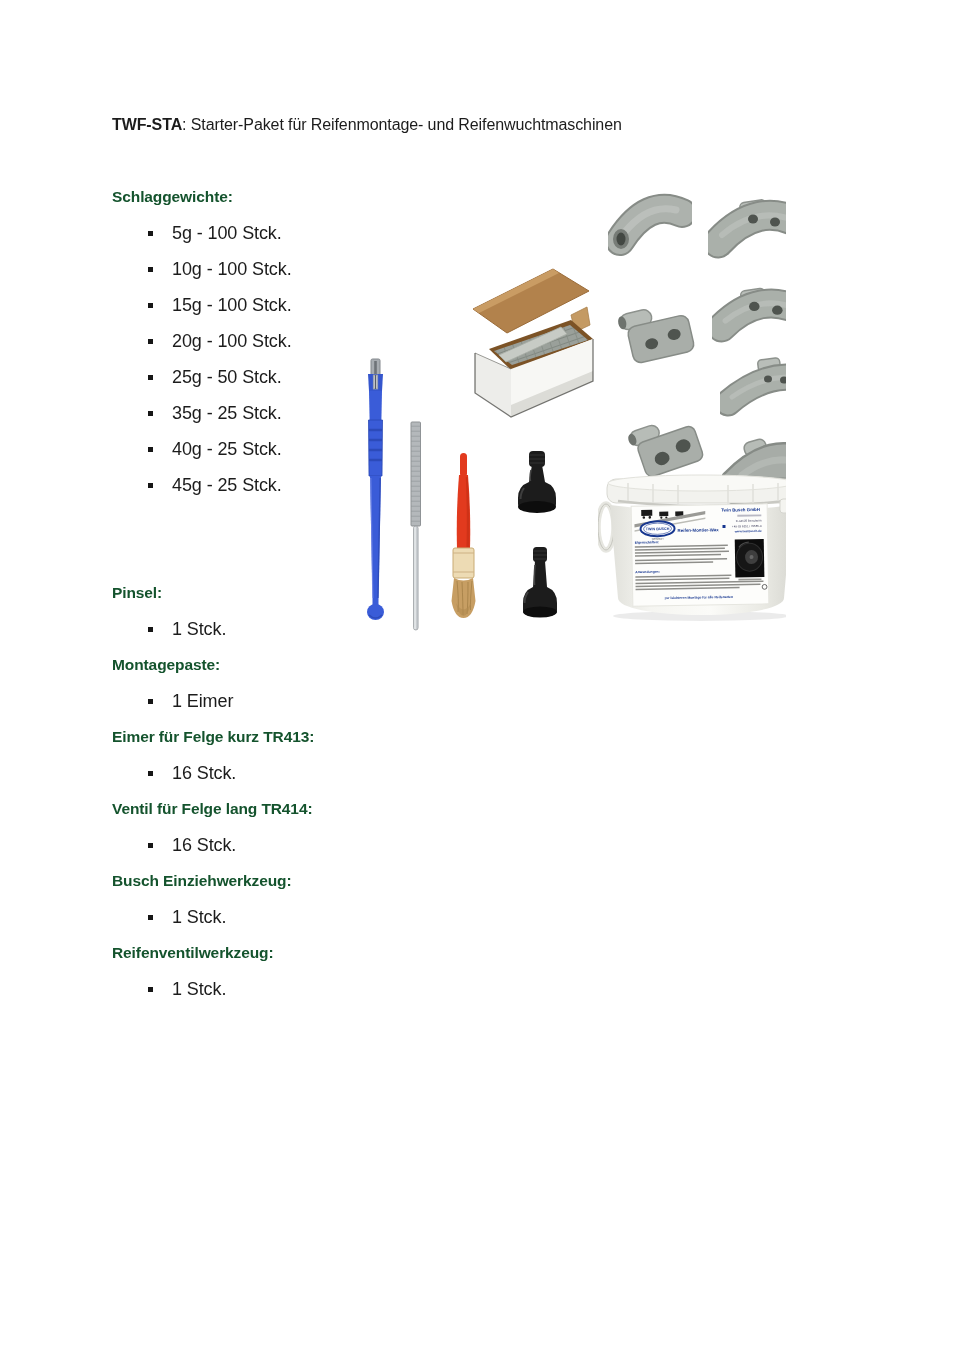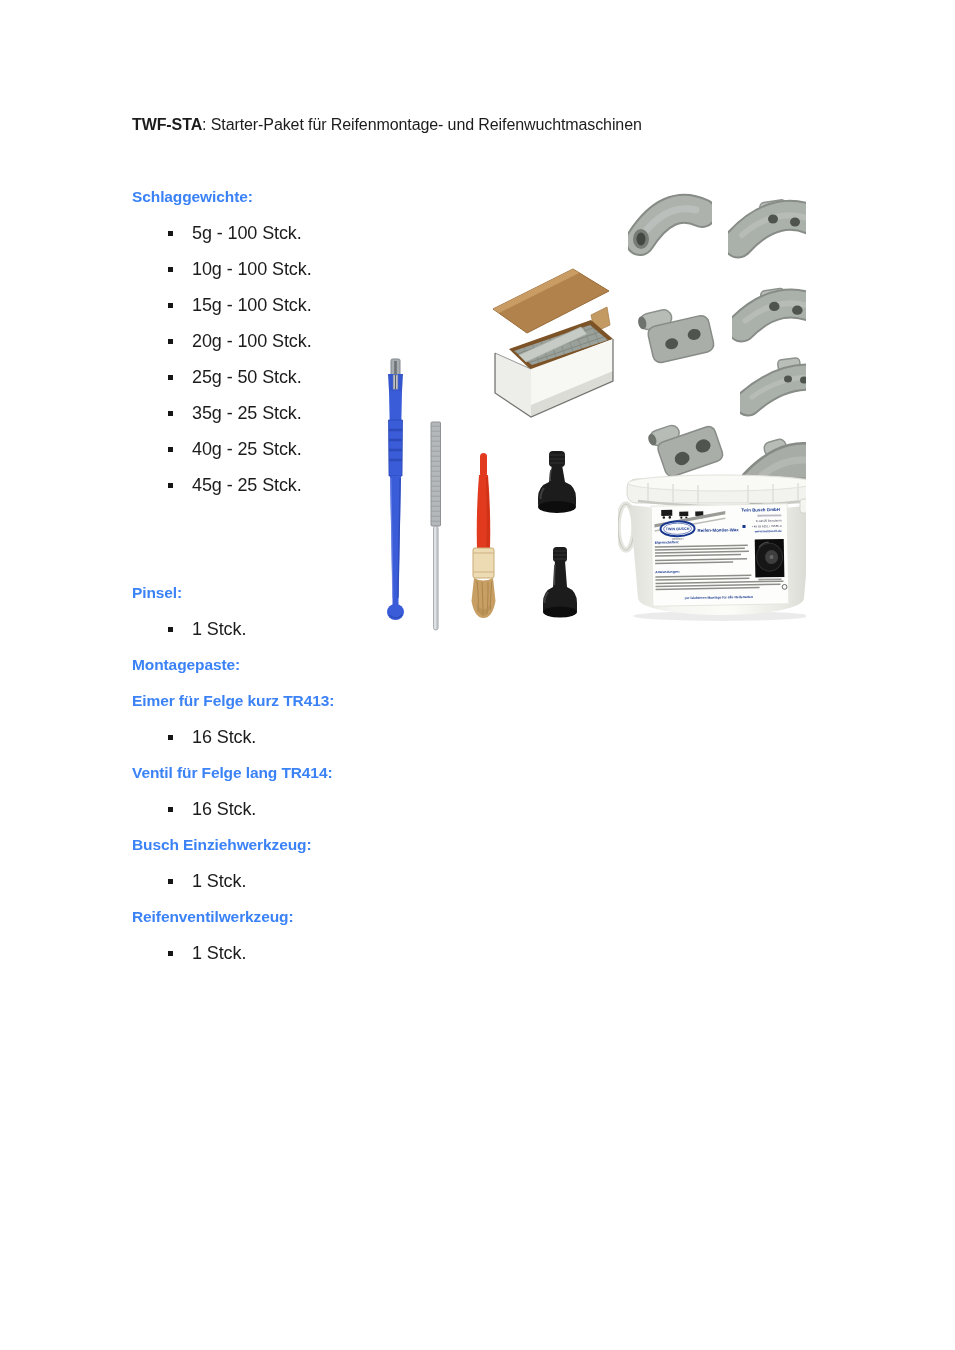--- a/index.html
+++ b/index.html
@@ -1,25 +1,25 @@
 <!DOCTYPE html>
 <html><head>
 <meta charset="utf-8">
 <style>
   html,body{margin:0;padding:0;background:#ffffff;}
   .page{
     position:relative;width:786px;height:1350px;background:#ffffff;overflow:hidden;
-    font-family:"Liberation Sans","DejaVu Sans",sans-serif;color:#1c1c1c;margin-left:20px;
+    font-family:"Liberation Sans","DejaVu Sans",sans-serif;color:#1c1c1c;
   }
   .title-line{position:absolute;left:112px;top:110px;font-size:16px;line-height:30px;letter-spacing:-0.1px;white-space:nowrap;}
   .title-line .b{font-weight:700;}
   .content{position:absolute;left:112px;top:179px;width:420px;}
   .section{margin:0;}
   .section.gap-after{margin-bottom:72px;}
-  .heading-line{height:36px;line-height:36px;font-weight:700;font-size:15.5px;color:#3b82f6;letter-spacing:-0.1px;white-space:nowrap;}
+  .heading-line{height:36px;line-height:36px;font-weight:700;font-size:15.5px;color:#14532d;letter-spacing:-0.1px;white-space:nowrap;}
   .item-line{height:36px;line-height:36px;font-size:18px;position:relative;padding-left:60px;letter-spacing:-0.1px;white-space:nowrap;}
   .bullet{position:absolute;left:36px;top:16px;width:5px;height:5px;background:#161616;}
   .figure{position:absolute;left:340px;top:165px;width:615px;height:485px;}
   .fig{position:absolute;}
   .fig svg{display:block;width:100%;height:100%;}
 </style>
 </head>
 <body>
 
 <div class="page">
@@ -37,20 +37,21 @@
         <div class="item-line"><span class="bullet"></span><span>35g - 25 Stck.</span></div>
         <div class="item-line"><span class="bullet"></span><span>40g - 25 Stck.</span></div>
         <div class="item-line"><span class="bullet"></span><span>45g - 25 Stck.</span></div>
       </div>
       <div class="section">
         <div class="heading-line">Pinsel:</div>
         <div class="item-line"><span class="bullet"></span><span>1 Stck.</span></div>
       </div>
       <div class="section">
         <div class="heading-line">Montagepaste:</div>
+        <div class="item-line"><span class="bullet"></span><span>1 Eimer</span></div>
       </div>
       <div class="section">
         <div class="heading-line">Eimer für Felge kurz TR413:</div>
         <div class="item-line"><span class="bullet"></span><span>16 Stck.</span></div>
       </div>
       <div class="section">
         <div class="heading-line">Ventil für Felge lang TR414:</div>
         <div class="item-line"><span class="bullet"></span><span>16 Stck.</span></div>
       </div>
       <div class="section">

